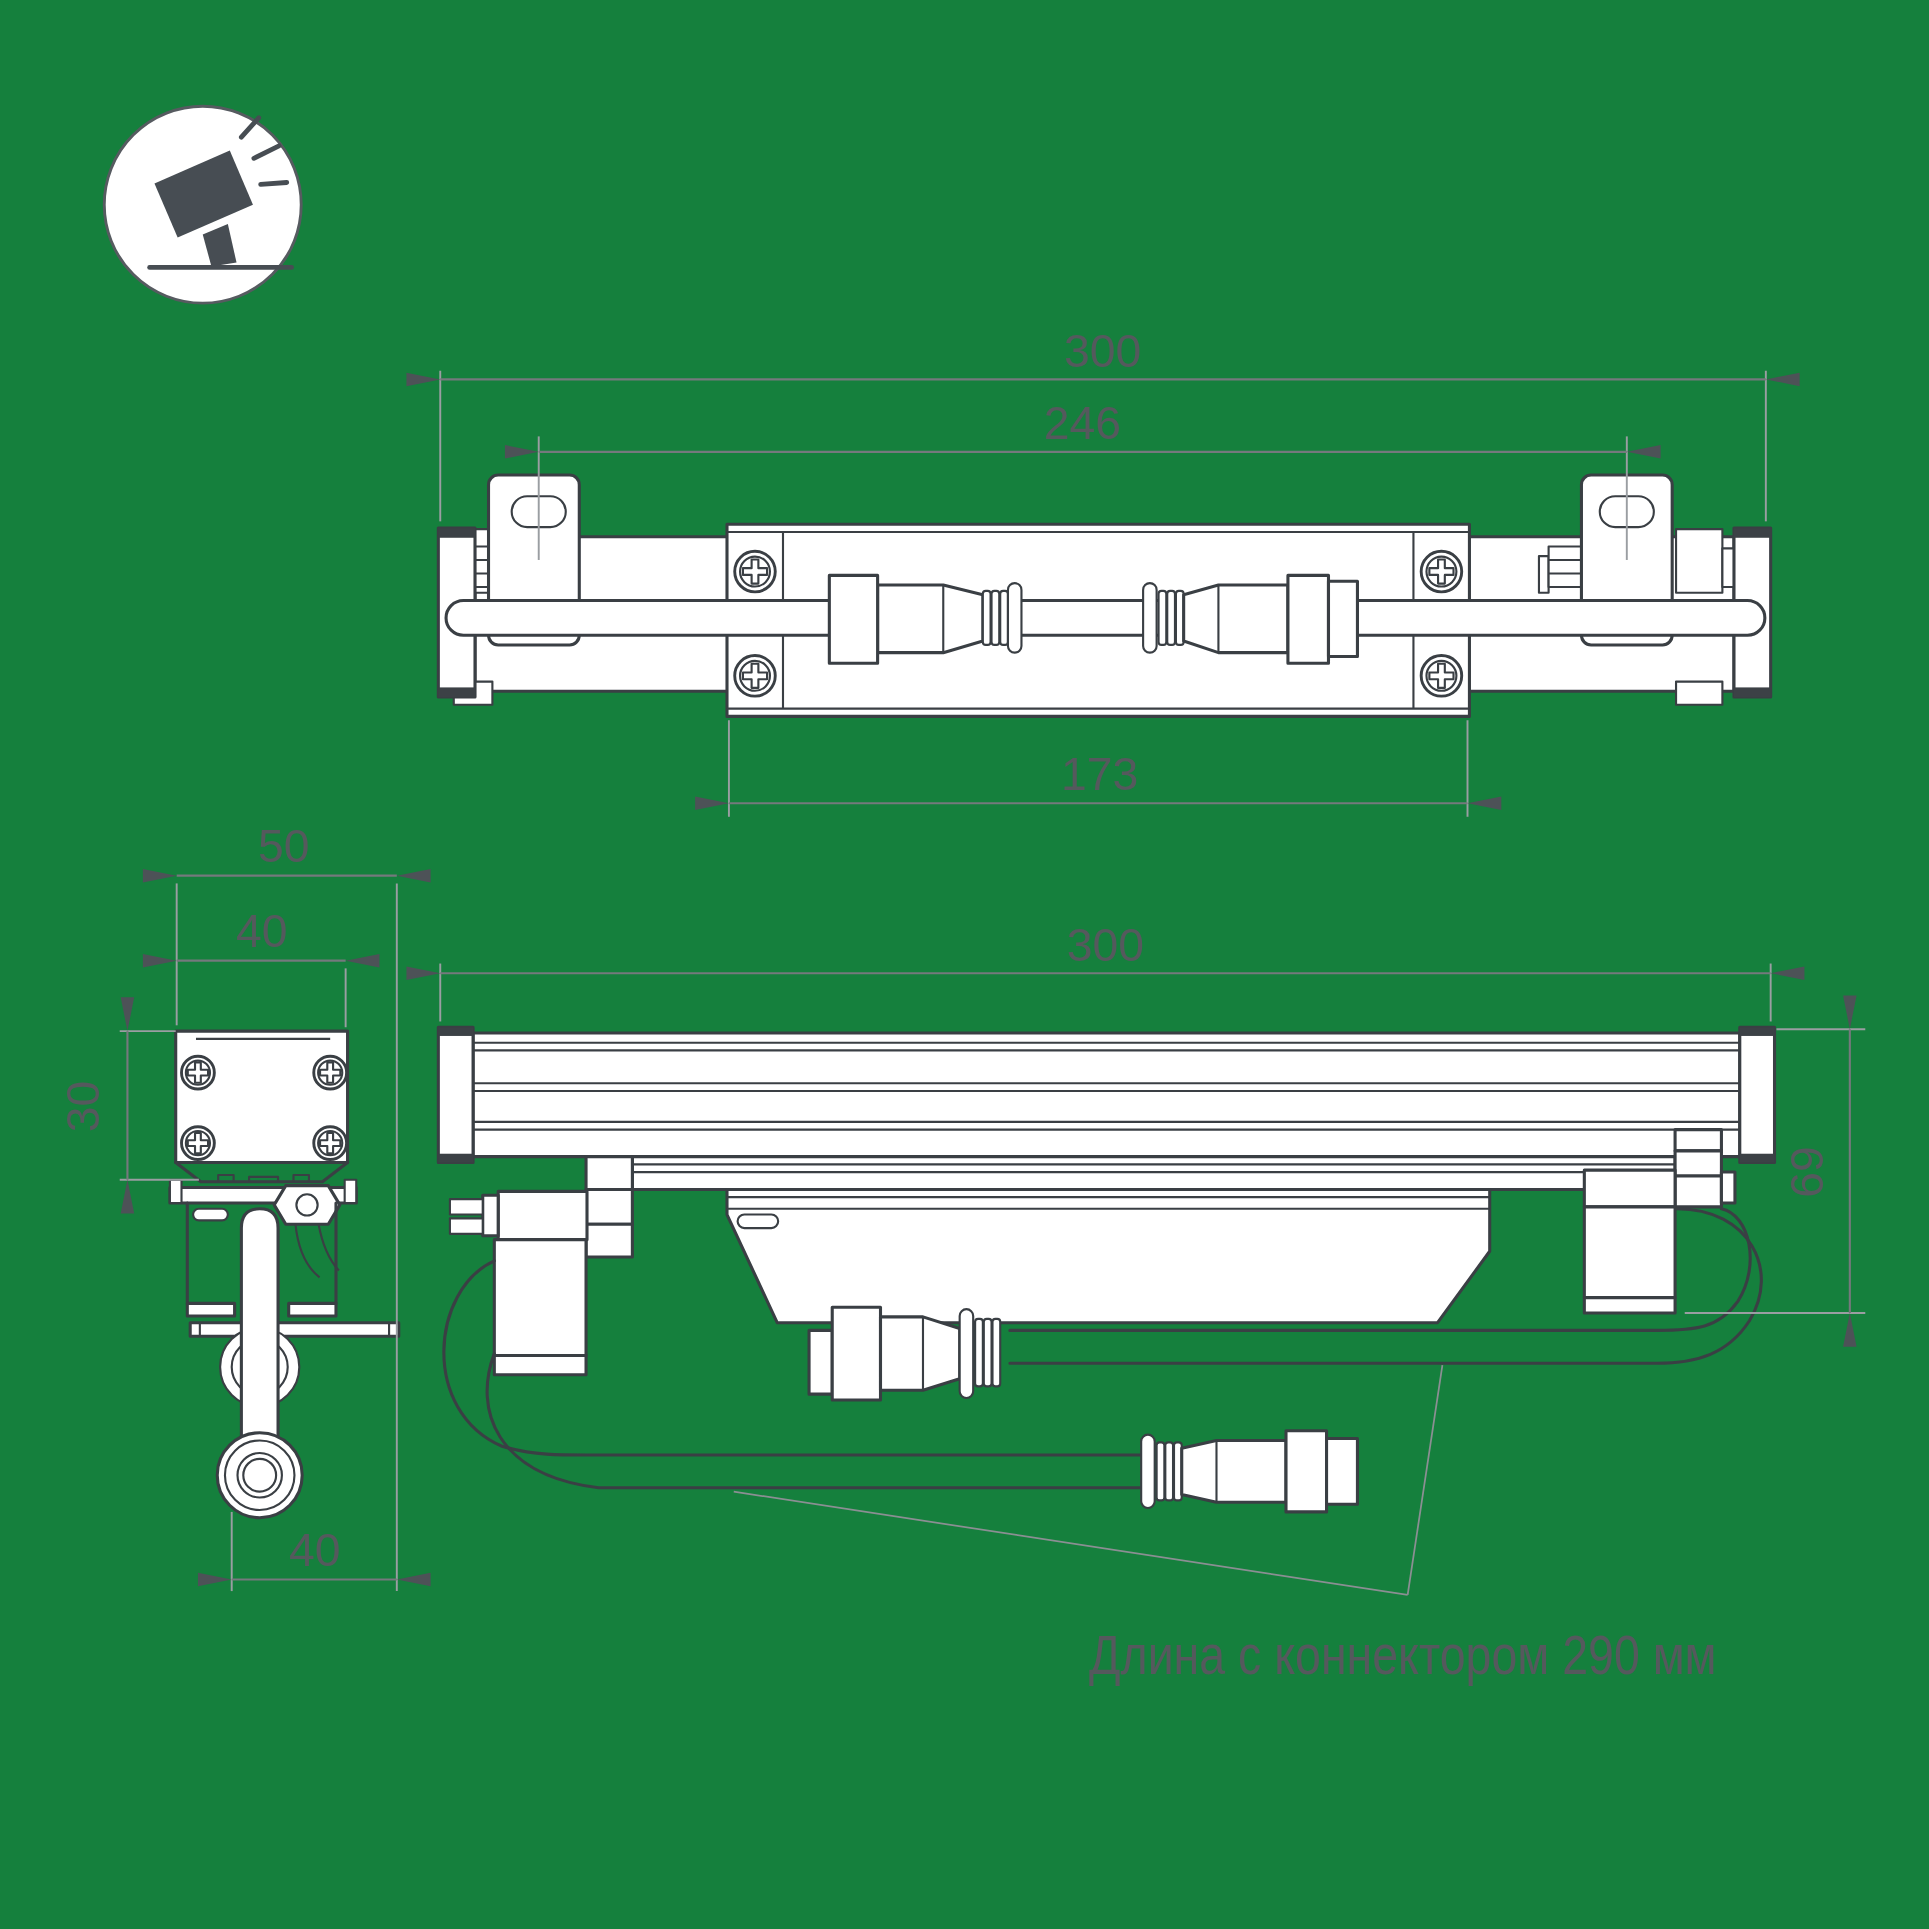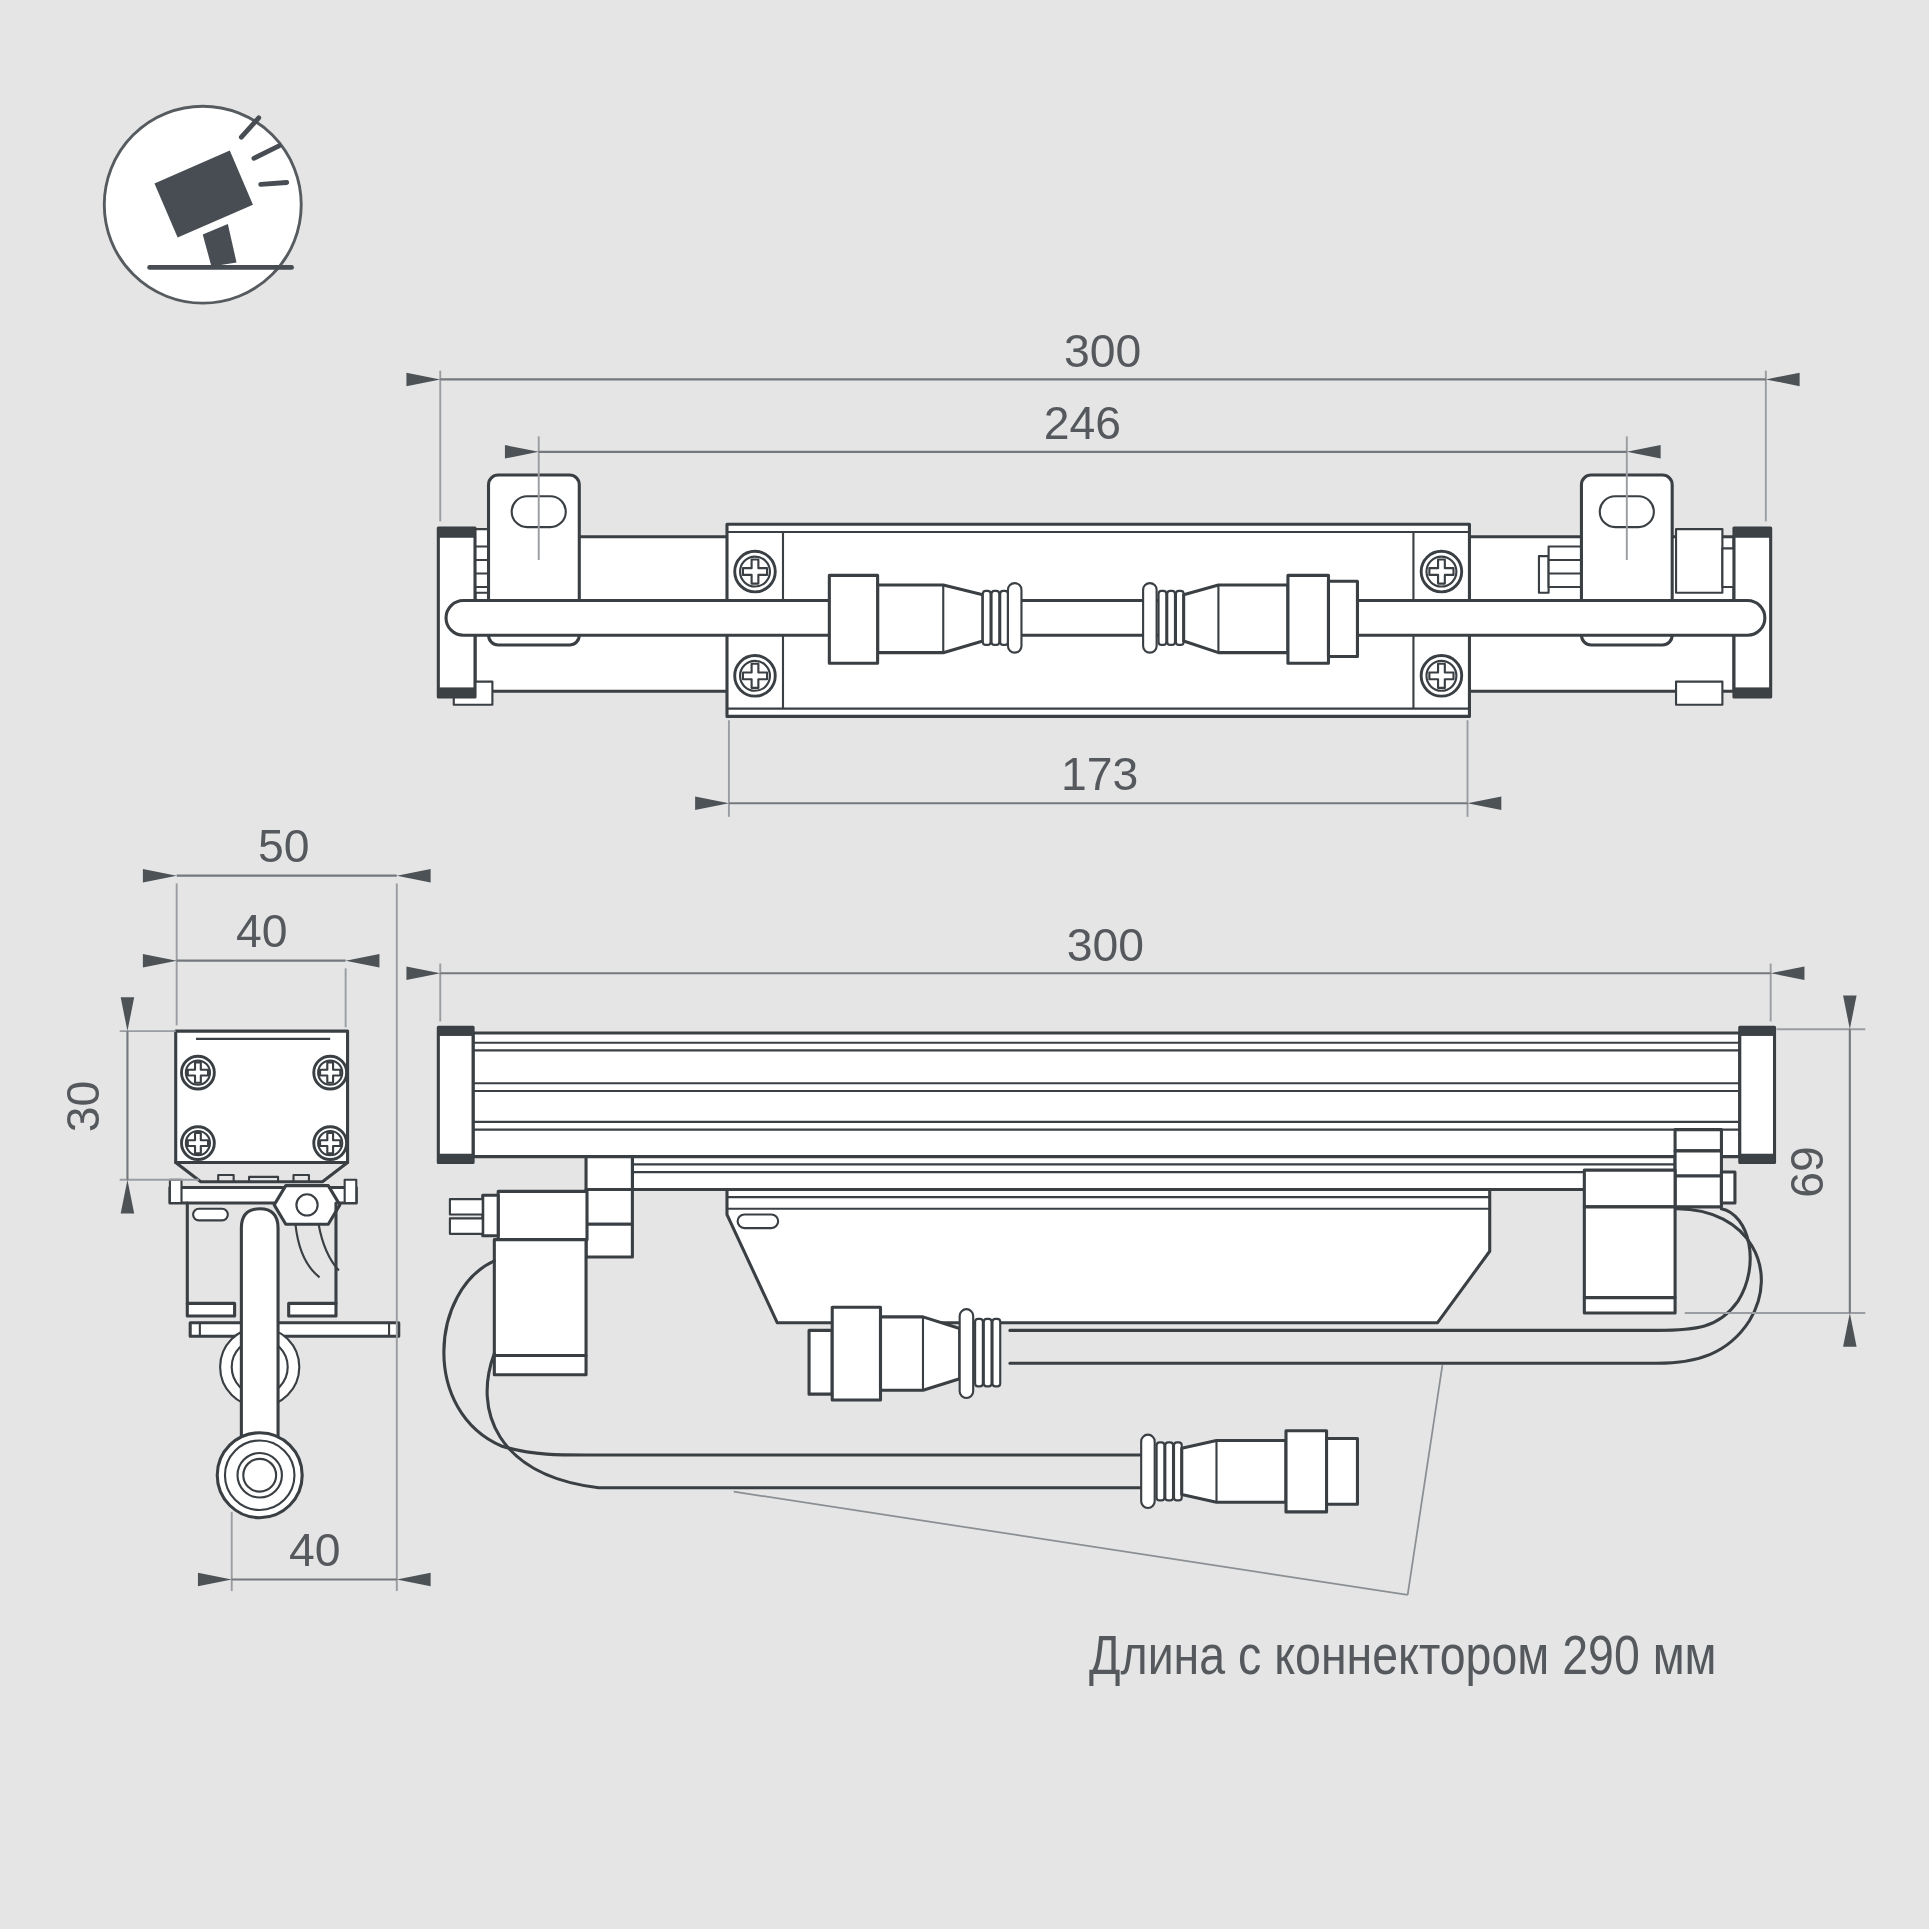--- a/index.html
+++ b/index.html
@@ -1,16 +1,16 @@
 <!DOCTYPE html>
 <html><head>
 <meta charset="utf-8">
 <style>
   html,body{margin:0;padding:0;background:#fff;}
-  #stage{position:relative;width:1929px;height:1929px;background:#e5e5e5;overflow:hidden;}
+  #stage{position:relative;width:1929px;height:1929px;background:#15803d;overflow:hidden;}
   svg{position:absolute;left:0;top:0;}
   
   .o  {fill:#ffffff;stroke:#3a3f44;stroke-width:3.2;stroke-linejoin:round;}
   .on {fill:none;stroke:#3a3f44;stroke-width:3.2;stroke-linejoin:round;stroke-linecap:round;}
   .t  {fill:none;stroke:#3a3f44;stroke-width:2.2;stroke-linejoin:round;}
   .tw {fill:#ffffff;stroke:#3a3f44;stroke-width:2.2;stroke-linejoin:round;}
   .dk {fill:#3c4146;stroke:none;}
   
   .ex {fill:none;stroke:#9a9ea2;stroke-width:2;}
   .dl {fill:none;stroke:#75797d;stroke-width:2.2;}

